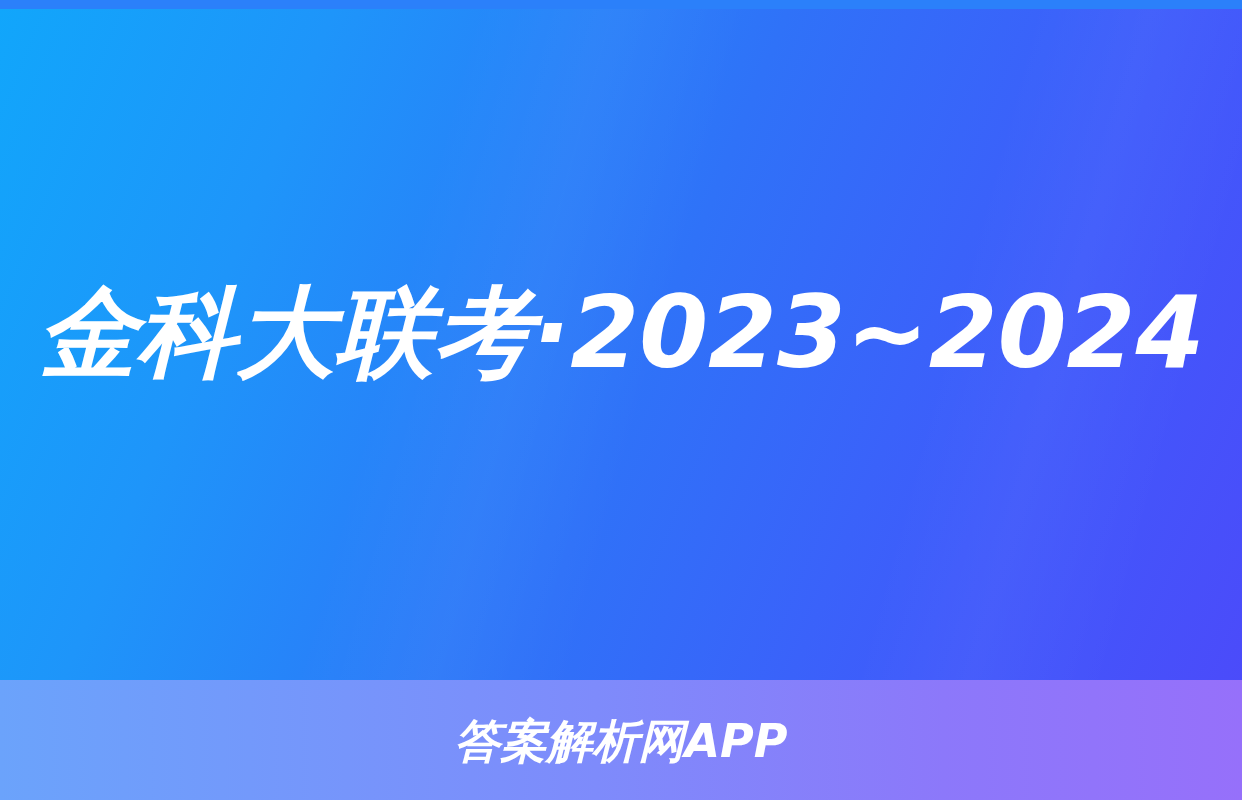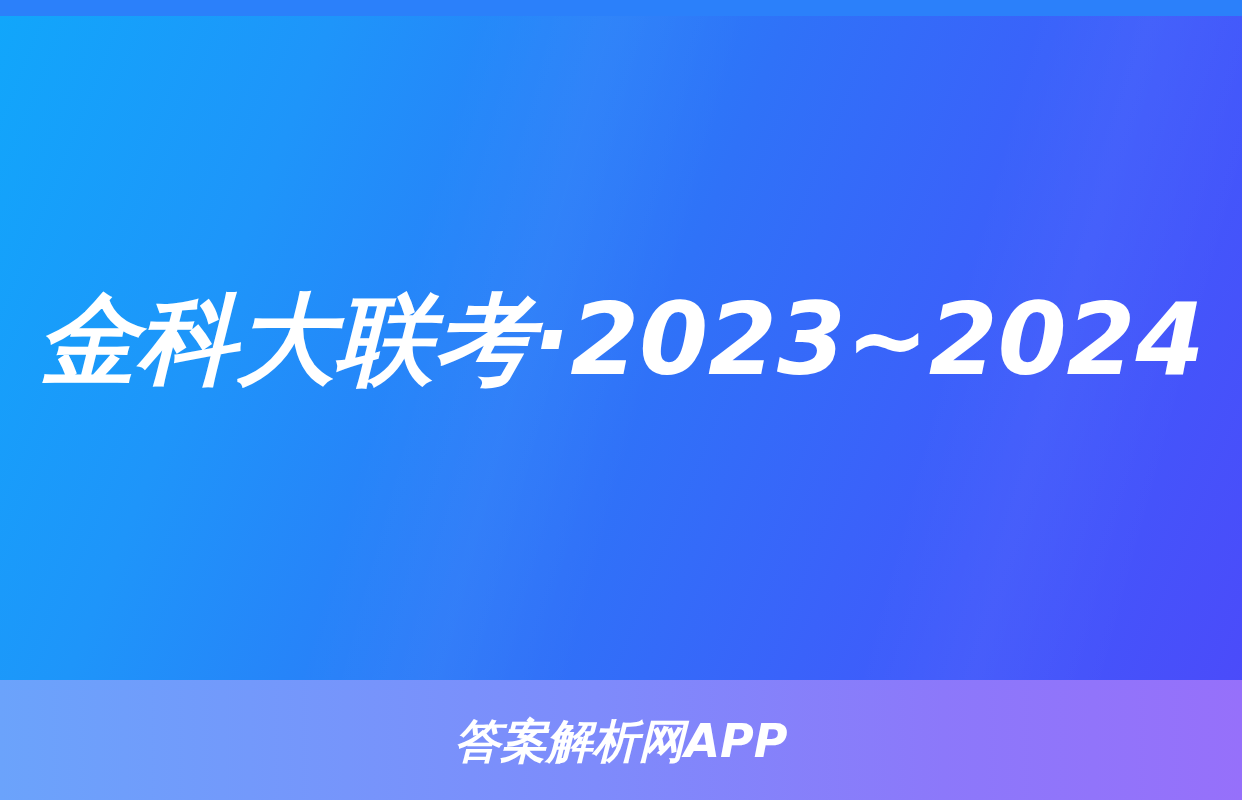--- a/index.html
+++ b/index.html
@@ -18,21 +18,21 @@
     position: relative;
     width: 1242px;
     height: 800px;
     overflow: hidden;
   }
 
   
   #hero {
     position: absolute;
     left: 0;
-    top: 16px;
+    top: 9px;
     width: 1242px;
     height: 680px;
     background: linear-gradient(112deg, #11A6FB 0%, #1E95FA 22%, #2F72F8 52%, #3F5BFB 78%, #4B4BFA 100%);
     overflow: hidden;
   }
 
   
   #hero::after {
     content: "";
     position: absolute;

